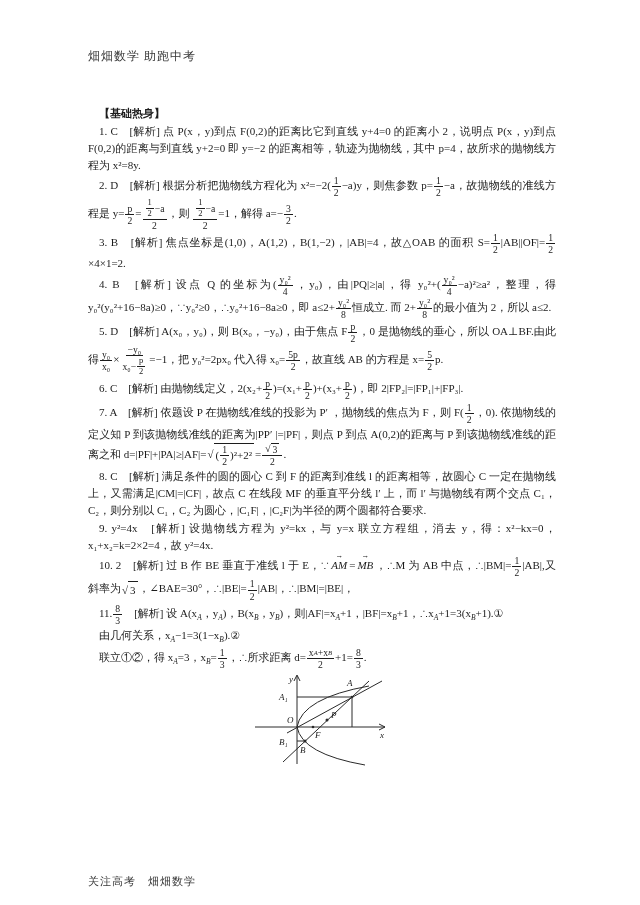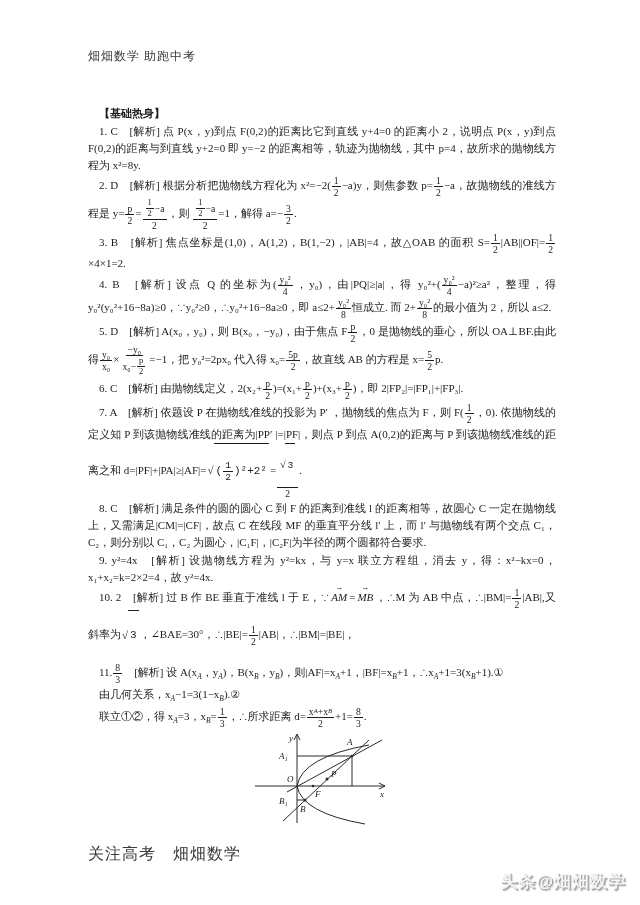--- a/index.html
+++ b/index.html
@@ -15,30 +15,30 @@
   .content p span{text-indent:0;}
   .bold{font-weight:normal;}
   
   .frac{display:inline-flex; flex-direction:column; align-items:center; vertical-align:middle;
         font-size:0.88em; line-height:1.15; margin:0 1px;}
   .frac .fn{border-bottom:1px solid #1c1c1c; padding:0 2px; display:inline-flex; align-items:center;}
   .frac .fd{padding:0 2px; display:inline-flex; align-items:center;}
   
   .rad{display:inline-flex; align-items:center; vertical-align:middle; margin:0 1px;}
   .rad .rs{line-height:1;}
-  .rad .rb{border-top:1px solid #1c1c1c; padding:16px 2px; display:inline-flex; align-items:center;font-family:Liberation Mono, monospace;}
+  .rad .rb{border-top:1px solid #1c1c1c; padding:0 2px; display:inline-flex; align-items:center;}
   
   .vec{position:relative; display:inline-block; font-style:italic; margin:0 2px; padding-top:2px;}
   .vec::before{content:"→"; position:absolute; top:-0.75em; left:0; right:0; text-align:center; font-size:0.7em;}
   sub{font-size:0.68em; font-style:italic;}
   
   .fig{width:150px; margin:2px auto 0 auto; text-align:center;}
   .fig svg text{font-size:9px; font-style:italic; fill:#1c1c1c; font-family:"Liberation Serif","DejaVu Serif",serif;}
   
-  .footer-left{position:absolute; left:88px; top:844px; font-size:16px; color:#3a3a3a; letter-spacing:1px;}
+  .footer-left{position:absolute; left:88px; top:874px; font-size:11px; color:#3a3a3a; letter-spacing:1px;}
   .ribbon{position:absolute; left:278px; top:834px; width:84px; height:32px;}
   
   .watermark{position:absolute; right:14px; top:870px; font-size:17px; font-weight:bold;
              color:#f4f4f4; text-shadow:1px 1px 0 #9c9c9c, 2px 2px 1px #c9c9c9;
              font-family:"Liberation Sans","DejaVu Sans",sans-serif; letter-spacing:1px;}
 </style>
 </head>
 <body>
 
 <div class="page">
@@ -202,15 +202,14 @@
           <text x="53" y="81">B</text>
           <text x="68" y="66">F</text>
         </g>
       </svg>
     </div>
   </div>
 
   <div class="footer-left">关注高考　畑畑数学</div>
 
 
-  <div class="watermark">头条@畑畑数学</div>
 
 </div>
 
 </body></html>

